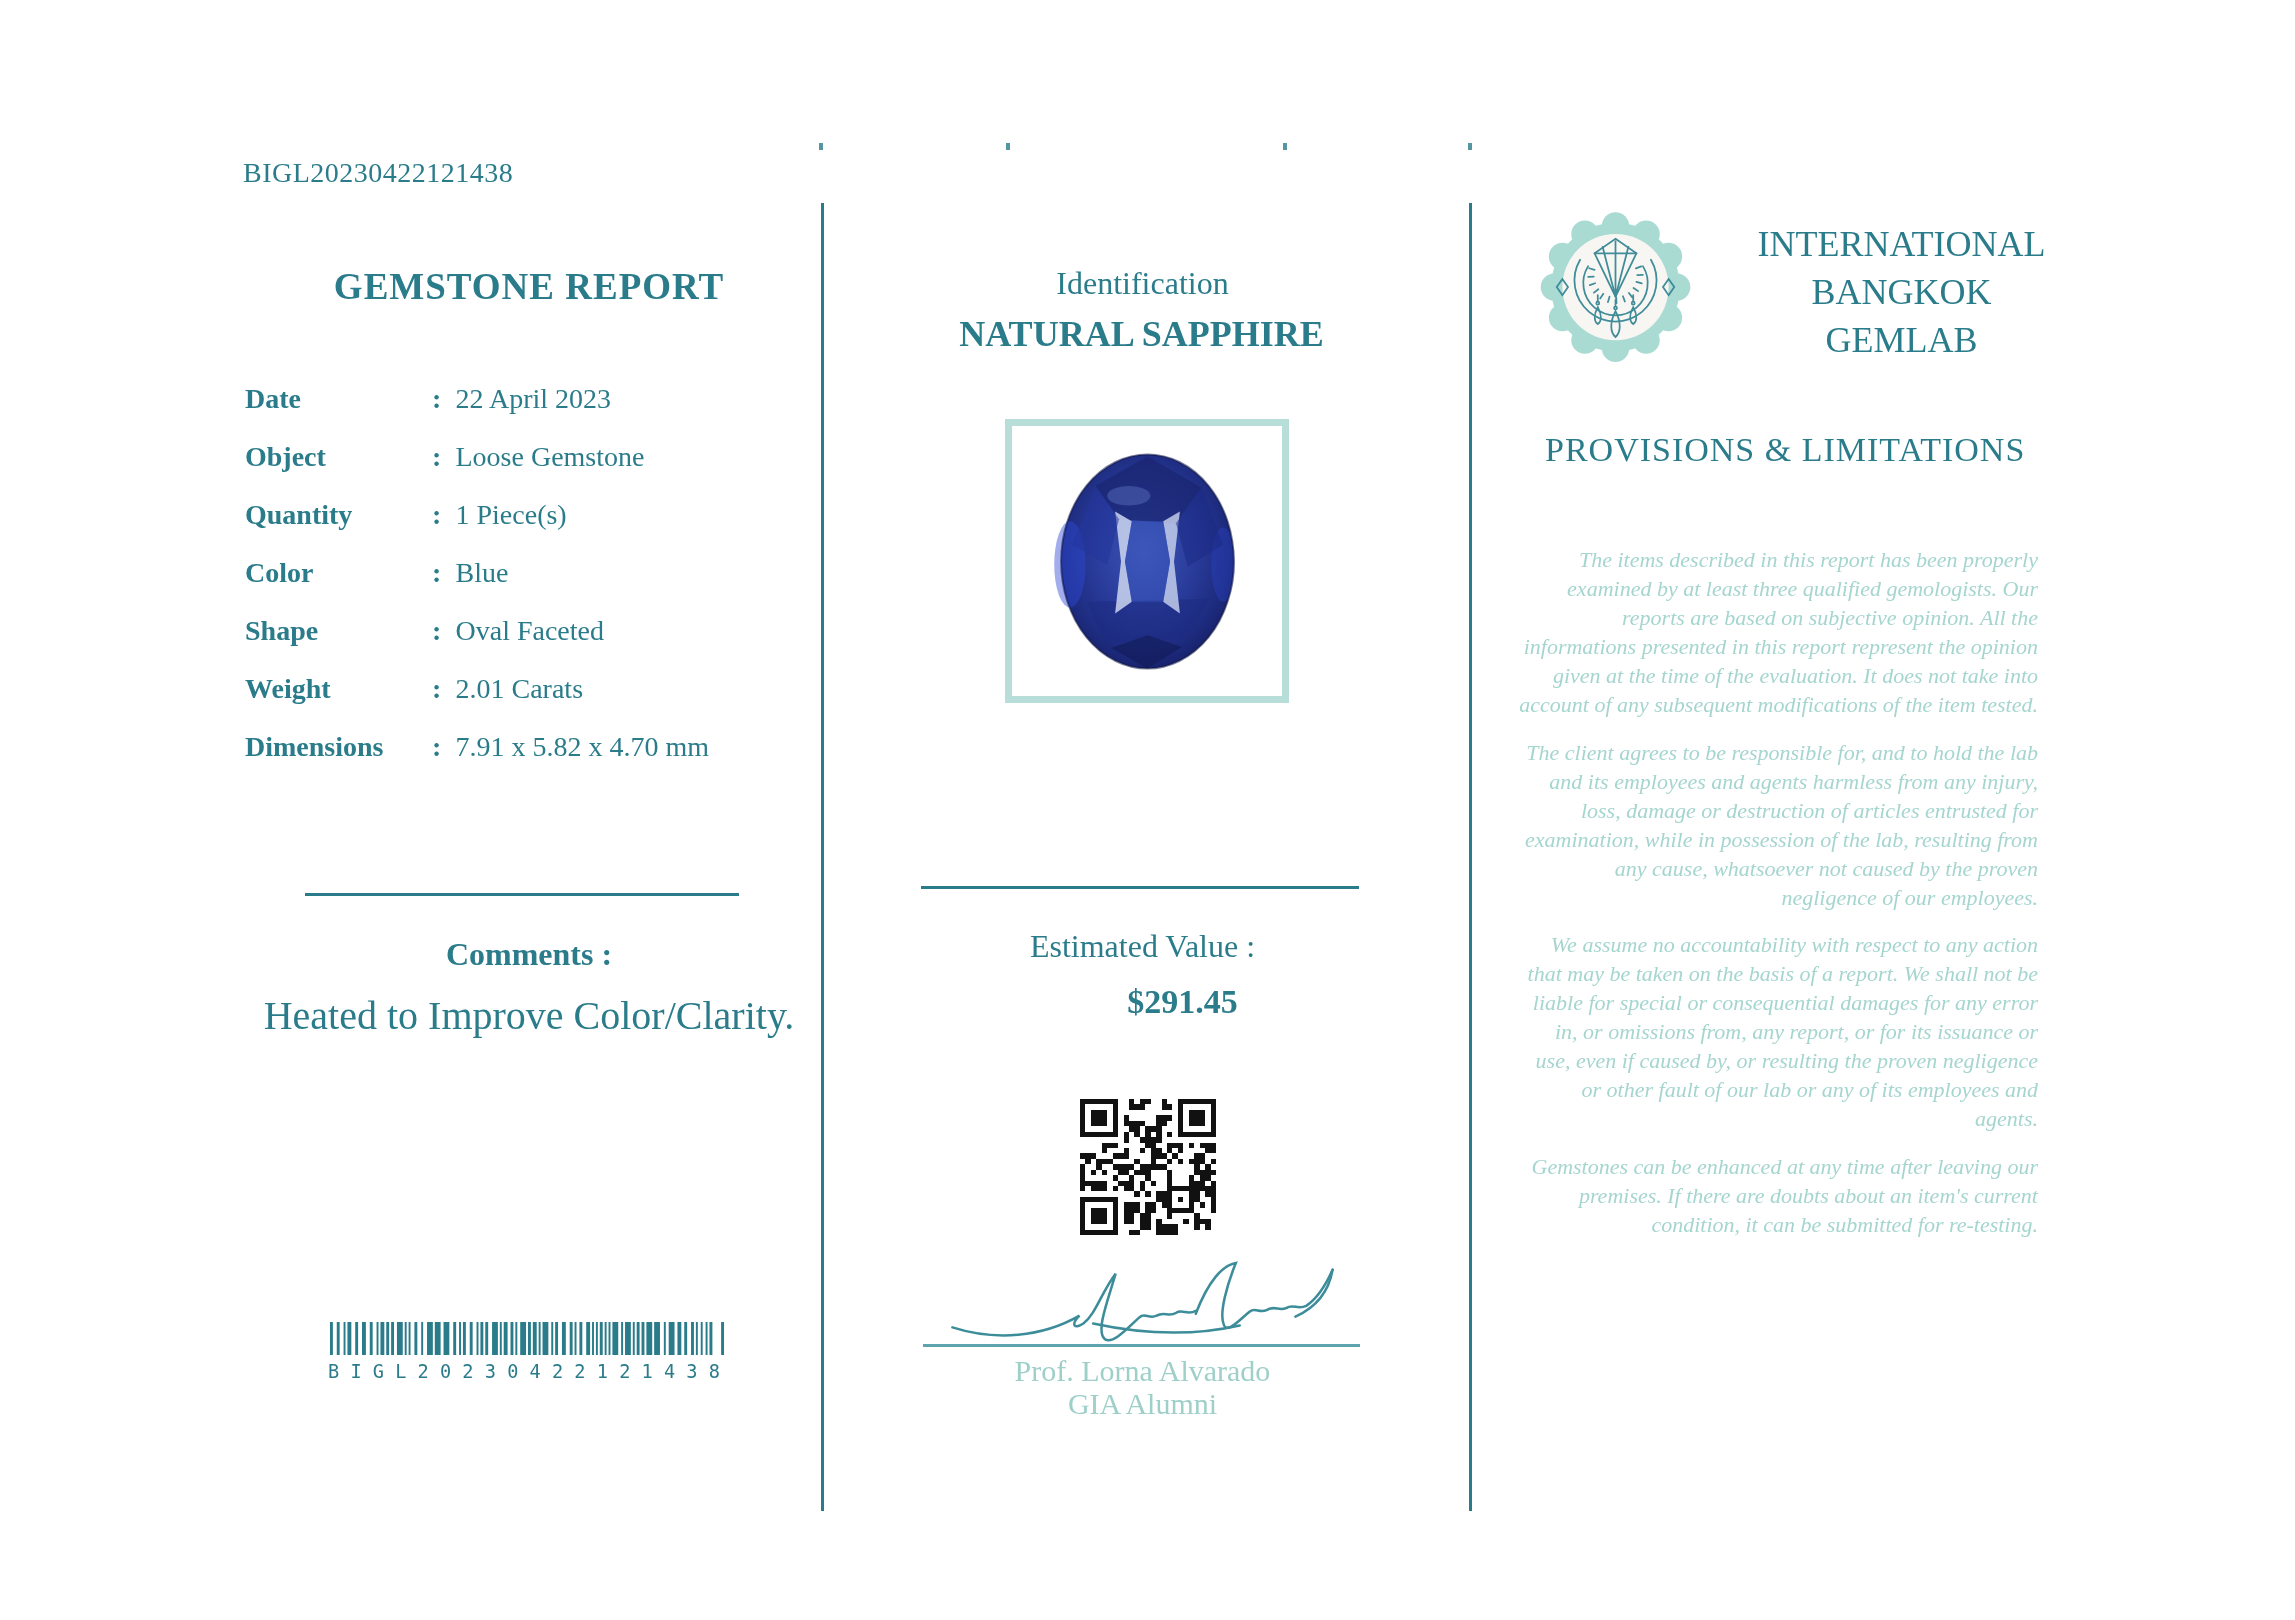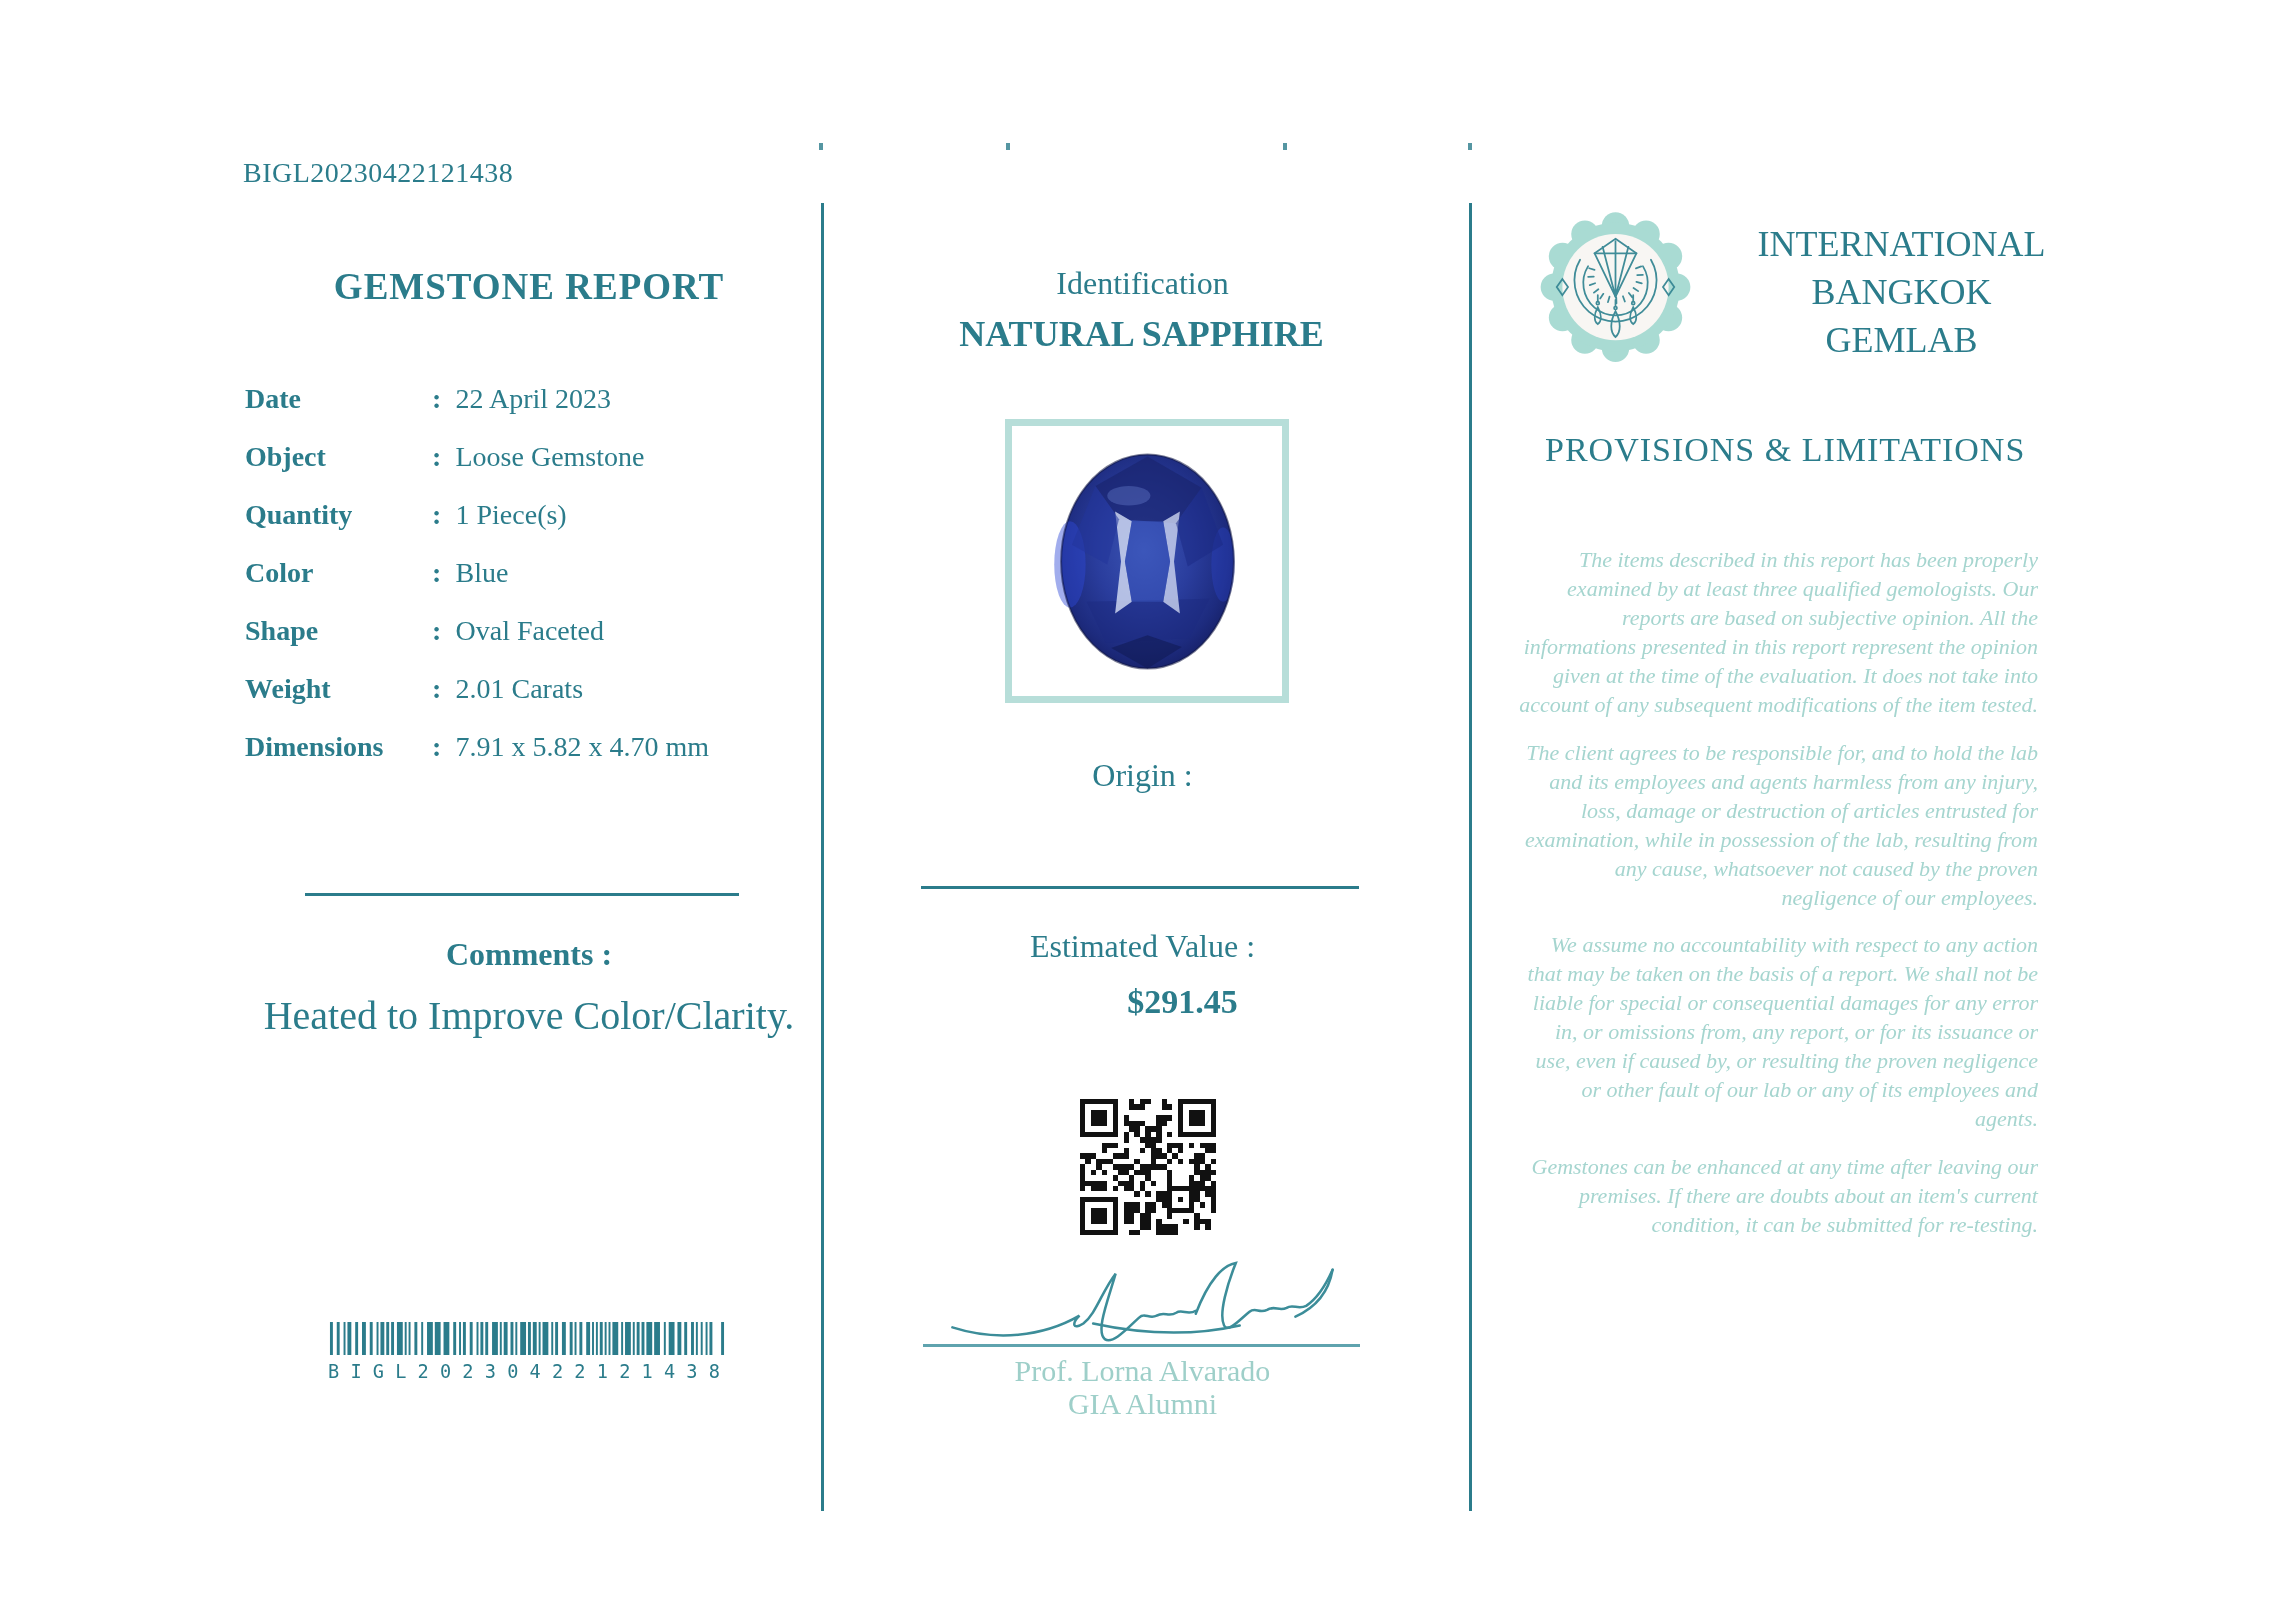--- a/index.html
+++ b/index.html
@@ -226,21 +226,20 @@
       <path d="M170 86 L153 96 L160 137 L153 178 L170 190 L164 137 Z" fill="#cdd6f0" opacity="0.8"></path>
       <path d="M121 96 L153 96 L160 137 L153 178 L121 178 L114 137 Z" fill="#3b58c0" opacity="0.5"></path>
       <path d="M84 60 L108 94 L96 140 L60 120 Z" fill="#22349b" opacity="0.55"></path>
       <path d="M192 62 L166 98 L178 142 L214 120 Z" fill="#1c2a85" opacity="0.55"></path>
       <path d="M137 246 L100 225 L137 212 L172 224 Z" fill="#111a55" opacity="0.6"></path>
       <ellipse cx="118" cy="70" rx="22" ry="10" fill="#6f86d8" opacity="0.35"></ellipse>
       <ellipse cx="137" cy="137" rx="88" ry="109" fill="none" stroke="#0e1440" stroke-opacity="0.55" stroke-width="2"></ellipse>
     </svg>
   </div>
 
-  <div class="abs origin-label center">Origin :</div>
 
   <div class="hr hr2"></div>
 
   <div class="abs value-label center">Estimated Value :</div>
   <div class="abs value-amount center">$291.45</div>
 
   <div class="abs qr-wrap">
     <svg id="qr-svg" width="136" height="136" viewBox="0 0 25 25" shape-rendering="crispEdges">
         <rect x="0" y="0" width="1" height="1" fill="#111111"></rect>
         <rect x="1" y="0" width="1" height="1" fill="#111111"></rect>

